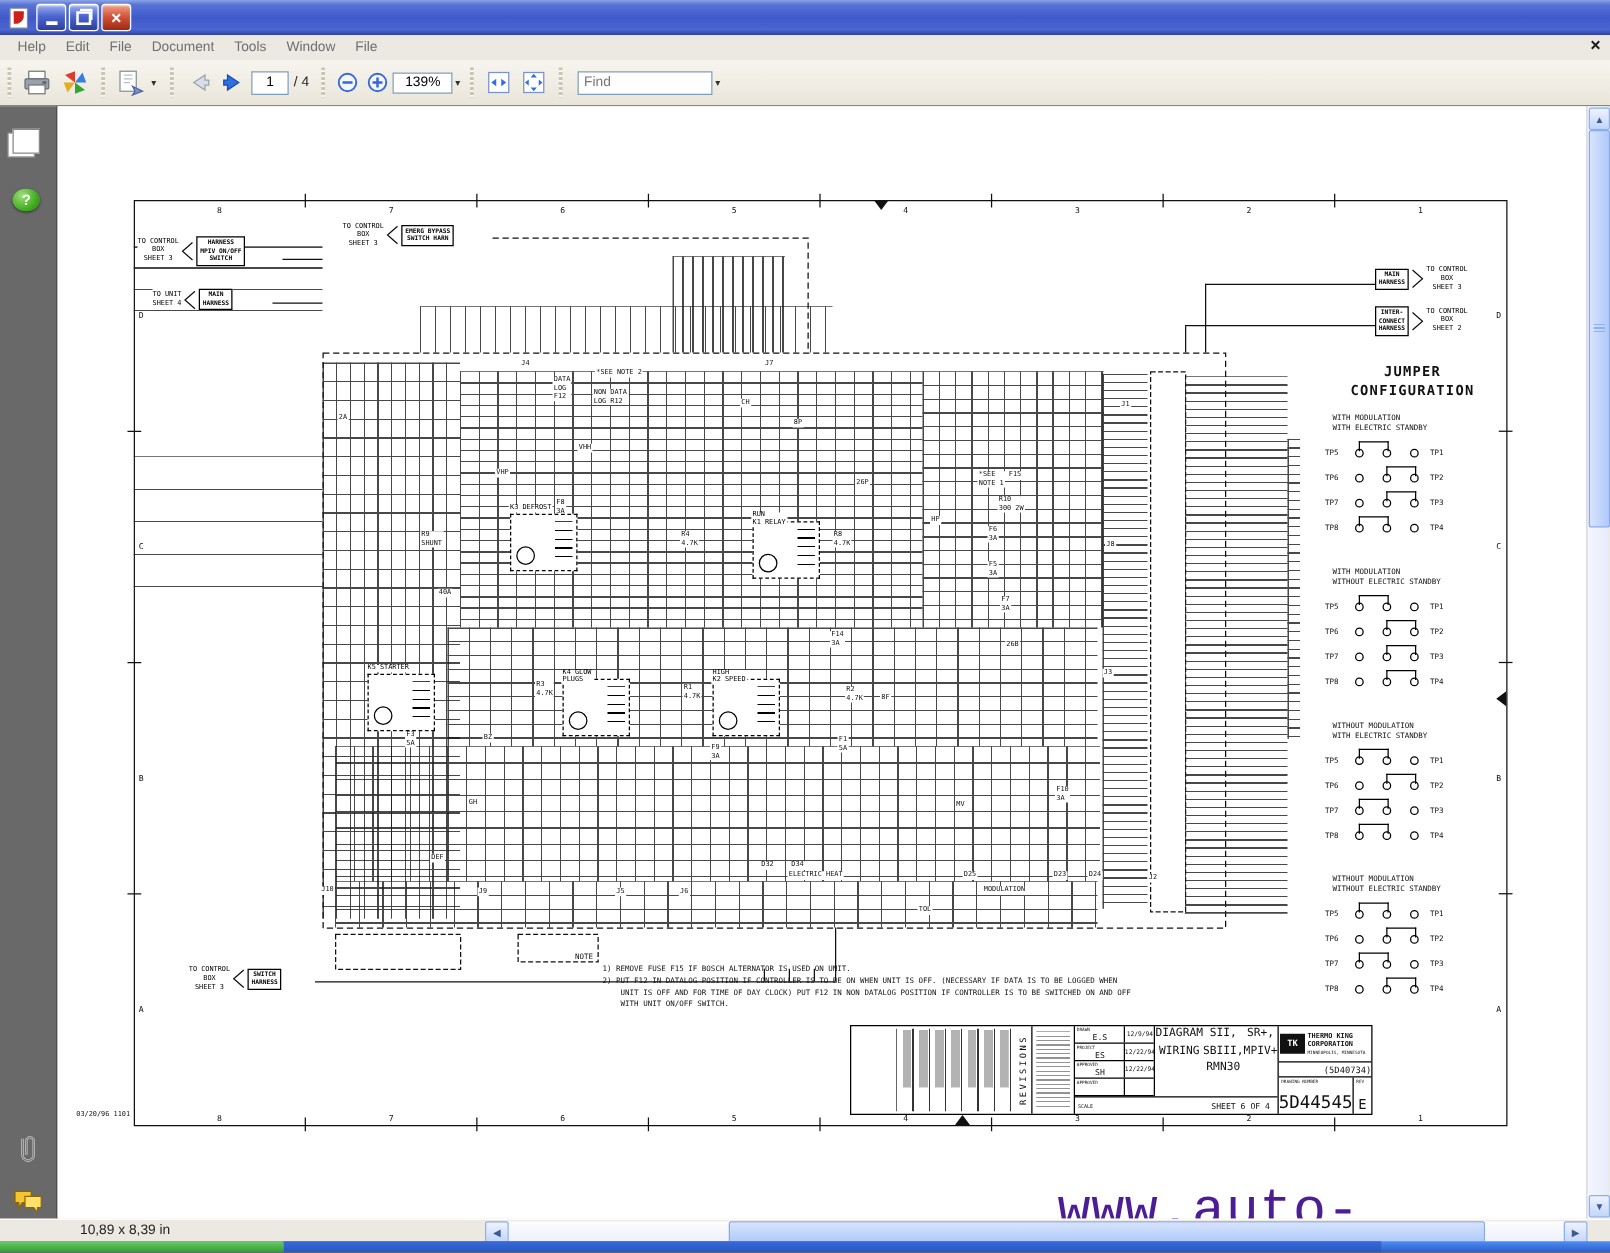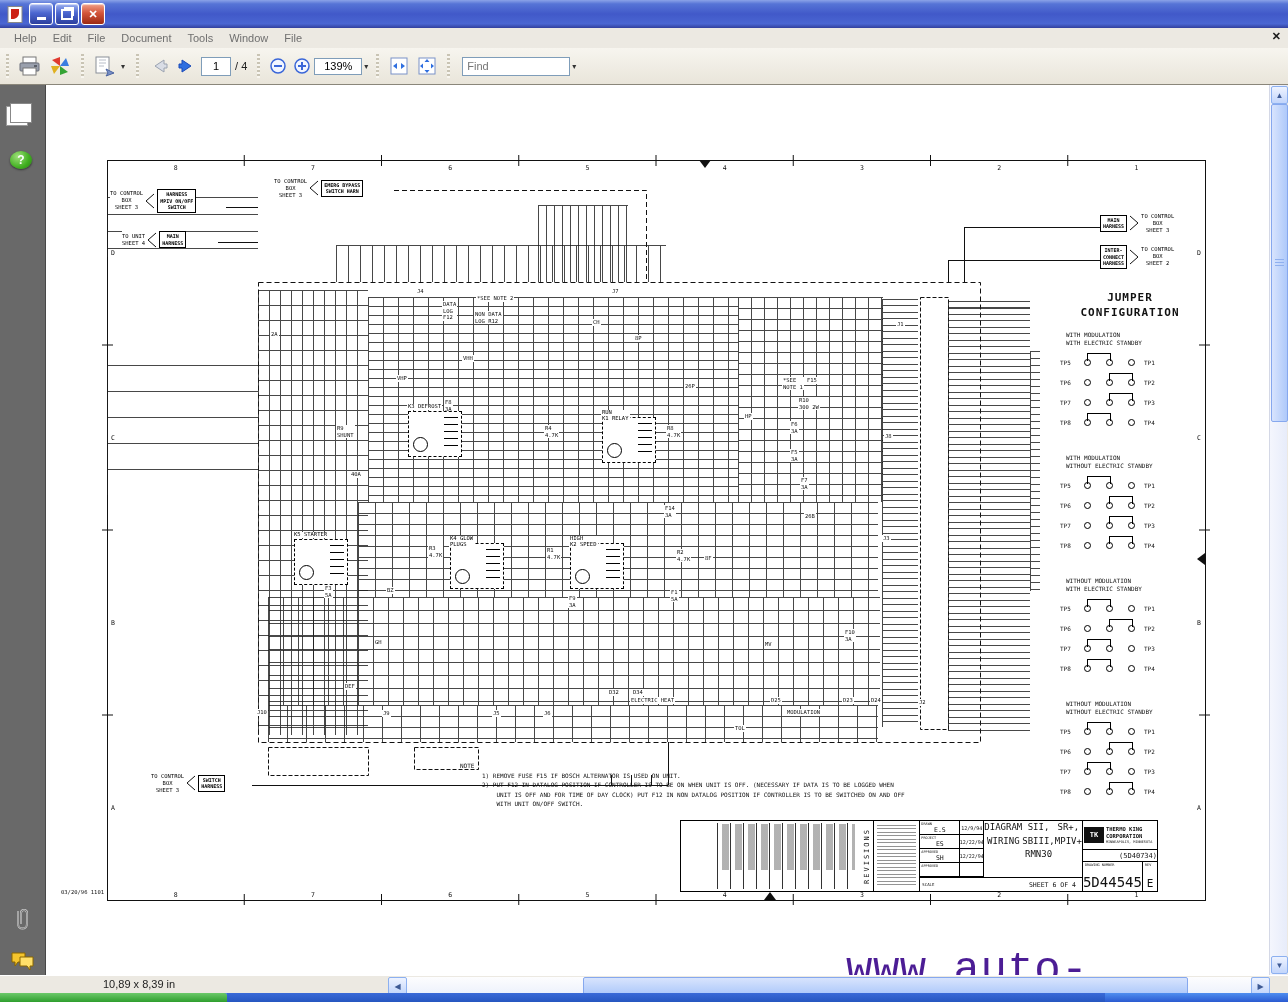--- a/index.html
+++ b/index.html
@@ -60,21 +60,21 @@
   .jheader{font:6px/1.35 "DejaVu Sans Mono",monospace;white-space:pre;margin:0 0 5px 12px;}
   .jrow{position:relative;height:20px;}
   .tp{position:absolute;font:6px/1 "DejaVu Sans Mono",monospace;top:8px;}
   .tp.l{left:6px;}.tp.r{left:90px;}
   .jc{position:absolute;top:7px;width:5px;height:5px;border:1px solid #000;border-radius:50%;background:#fff;}
   .c1{left:30px;}.c2{left:52px;}.c3{left:74px;}
   .jbar{position:absolute;top:1px;height:7px;border:1px solid #000;border-bottom:none;}
   .jbar.left{left:33px;width:22px;}
   .jbar.right{left:55px;width:22px;}
   
-  #titleblock{position:absolute;left:634px;top:735px;width:478px;height:72px;display:flex;background:#fff;border:1px solid #000;box-sizing:border-box;font-family:"DejaVu Sans Mono",monospace;color:#111;}
+  #titleblock{position:absolute;left:634px;top:735px;width:418px;height:72px;display:flex;background:#fff;border:1px solid #000;box-sizing:border-box;font-family:"DejaVu Sans Mono",monospace;color:#111;}
   .tb-rev{width:219px;position:relative;border-right:1px solid #000;box-sizing:border-box;}
   .rev-pattern{position:absolute;top:2px;bottom:2px;left:36px;right:16px;background:repeating-linear-gradient(to right,#333 0 1px,transparent 1px 13px);}
   .rev-ink{position:absolute;top:3px;left:38px;right:18px;height:46px;background:repeating-linear-gradient(to right,transparent 0 3px,#555 3px 10px,transparent 10px 13px);opacity:.45;}
   .rev-label{position:absolute;right:2px;top:50%;transform:translateY(-50%) rotate(180deg);writing-mode:vertical-rl;font-size:7px;letter-spacing:2px;background:#fff;}
   .tb-prop{width:52px;border-right:1px solid #000;position:relative;box-sizing:border-box;}
   .prop-lines{position:absolute;top:4px;bottom:4px;left:3px;right:3px;background:repeating-linear-gradient(to bottom,#666 0 1px,transparent 1px 3.5px);opacity:.7;}
   .tb-mid{width:167px;display:flex;flex-direction:column;border-right:1px solid #000;box-sizing:border-box;}
   .mid-top{flex:1;display:flex;}
   .tb-signs{width:64px;border-right:1px solid #000;box-sizing:border-box;}
   .sign-row{height:14px;border-bottom:1px solid #000;display:flex;box-sizing:border-box;}
@@ -100,21 +100,21 @@
   .rev-hdr{position:absolute;top:1px;left:2px;font-size:3.5px;}
   .rev-val{font-size:11px;line-height:1.3;}
   .watermark{position:absolute;left:800px;top:860px;font-size:44px;color:#4c1d95;font-family:Liberation Mono, monospace;letter-spacing:.5px;}
   
   .vscroll{position:absolute;left:1269px;top:85px;width:17px;height:890px;background:linear-gradient(to right,#f4f6fd,#e7ecfa);border-left:1px solid #d4d8e6;}
   .v-btn{position:absolute;left:1px;width:15px;height:16px;border:1px solid #8cb0f0;border-radius:2px;background:linear-gradient(#eef3ff,#c2d5fb);color:#3e5a94;font-size:8px;display:flex;align-items:center;justify-content:center;}
   .v-up{top:1px;}.v-down{bottom:1px;}
   .v-thumb{position:absolute;left:1px;width:15px;top:19px;height:316px;border:1px solid #86a8ee;border-radius:2px;background:linear-gradient(to right,#d8e4fd,#aec9fa);}
   .v-thumb::after{content:"";position:absolute;left:3px;right:3px;top:50%;height:7px;margin-top:-4px;background:repeating-linear-gradient(to bottom,#8fb0ef 0 1px,transparent 1px 3px);}
   .statusbar{position:absolute;left:0;right:0;top:975px;height:18px;background:#ece9e2;border-top:1px solid #fff;}
-  .status-dim{position:absolute;left:64px;top:2px;font-size:11px;color:#222;margin-left:39px;}
+  .status-dim{position:absolute;left:64px;top:2px;font-size:11px;color:#222;}
   .h-btn{position:absolute;top:1px;width:17px;height:16px;border:1px solid #8cb0f0;border-radius:2px;background:linear-gradient(#eef3ff,#c2d5fb);color:#3e5a94;font-size:8px;display:flex;align-items:center;justify-content:center;}
   .h-left{left:388px;}.h-right{left:1251px;}
   .h-track{position:absolute;left:406px;top:1px;width:845px;height:16px;background:linear-gradient(#fdfdfe,#eef2fc);}
   .h-thumb{position:absolute;left:583px;top:1px;width:603px;height:16px;border:1px solid #86a8ee;border-radius:2px;background:linear-gradient(#d8e4fd,#aec9fa);}
   .taskbar{position:absolute;left:0;right:0;bottom:0;height:9px;background:linear-gradient(180deg,#4f8ef0,#2a5ad0);}
   .task-mid{position:absolute;left:227px;width:878px;top:0;bottom:0;background:linear-gradient(180deg,#3a6ad8,#2656c0);}
   .task-green{position:absolute;left:0;top:0;bottom:0;width:227px;background:linear-gradient(180deg,#6cc96a,#2e9e2e);border-top-right-radius:3px;}
 </style>
 </head>
 <body>

